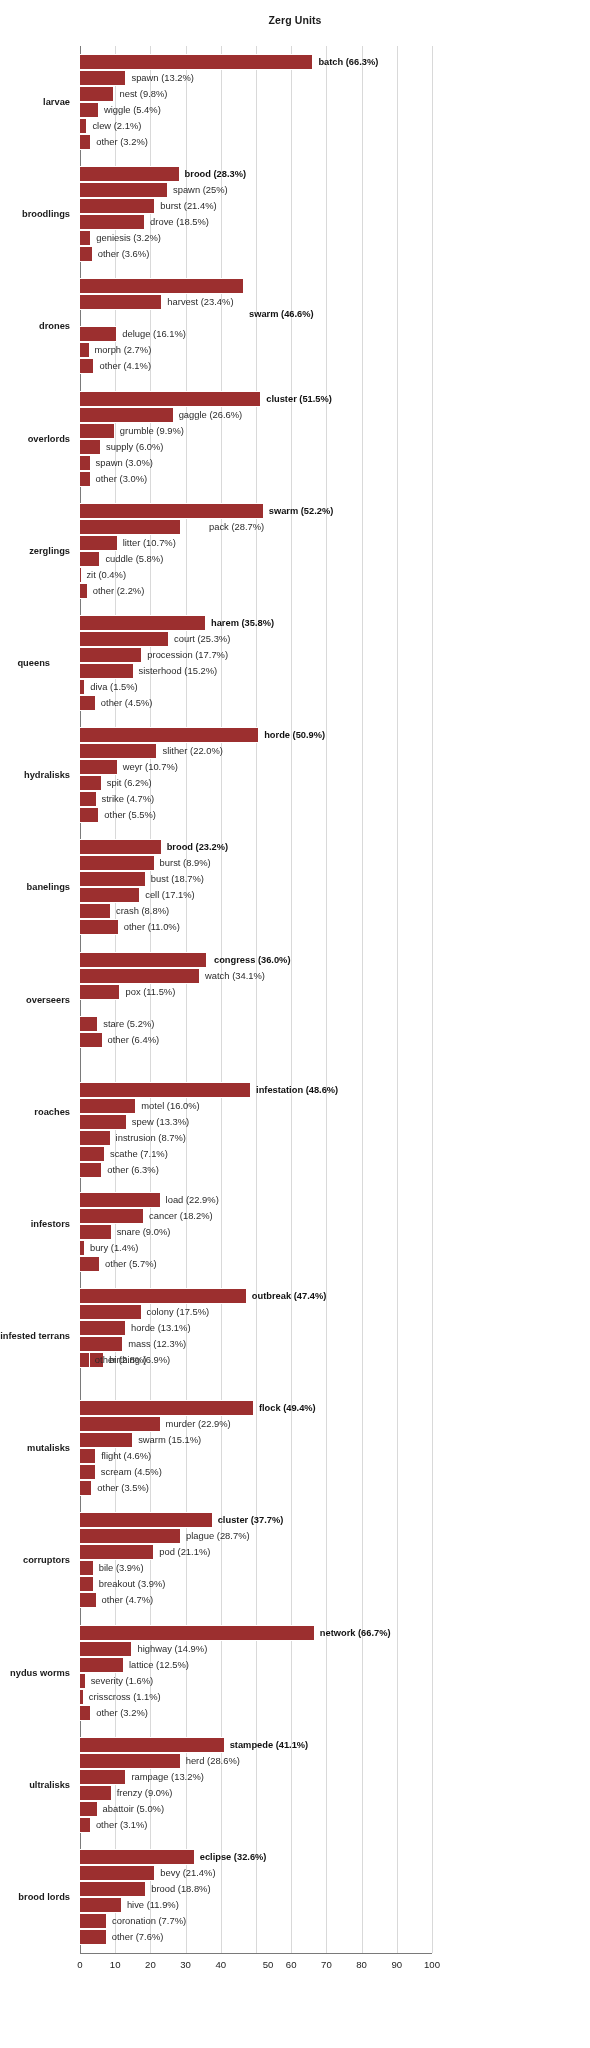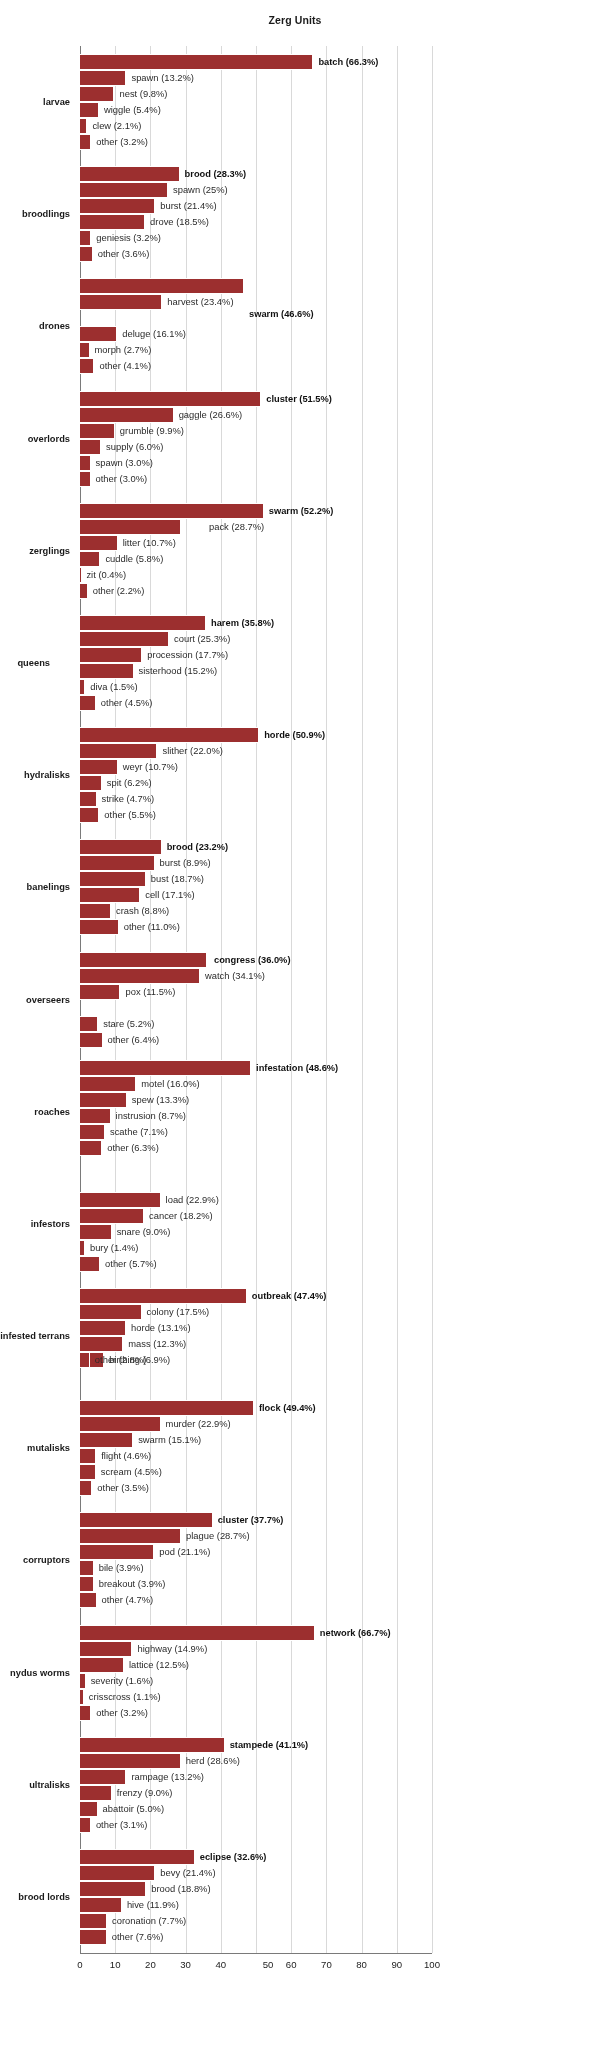--- a/index.html
+++ b/index.html
@@ -350,21 +350,21 @@
           </div>
           <div class="bar-row" style="top: 64px; width: 352px;">
             <div class="bar" style="width: 18.304px; background: rgb(156, 47, 47);"></div>
             <div class="bar-label" style="left: 23.304px;">stare (5.2%)</div>
           </div>
           <div class="bar-row" style="top: 80px; width: 352px;">
             <div class="bar" style="width: 22.528px; background: rgb(156, 47, 47);"></div>
             <div class="bar-label" style="left: 27.528px;">other (6.4%)</div>
           </div>
         </div>
-        <div class="group" style="top: 1014px; height: 96px;">
+        <div class="group" style="top: 1036px; height: 96px;">
           <div class="bar-row" style="top: 0px; width: 352px;">
             <div class="bar" style="width: 171.072px; background: rgb(156, 47, 47);"></div>
             <div class="bar-label top" style="left: 176.072px;">infestation (48.6%)</div>
           </div>
           <div class="bar-row" style="top: 16px; width: 352px;">
             <div class="bar" style="width: 56.32px; background: rgb(156, 47, 47);"></div>
             <div class="bar-label" style="left: 61.32px;">motel (16.0%)</div>
           </div>
           <div class="bar-row" style="top: 32px; width: 352px;">
             <div class="bar" style="width: 46.816px; background: rgb(156, 47, 47);"></div>

